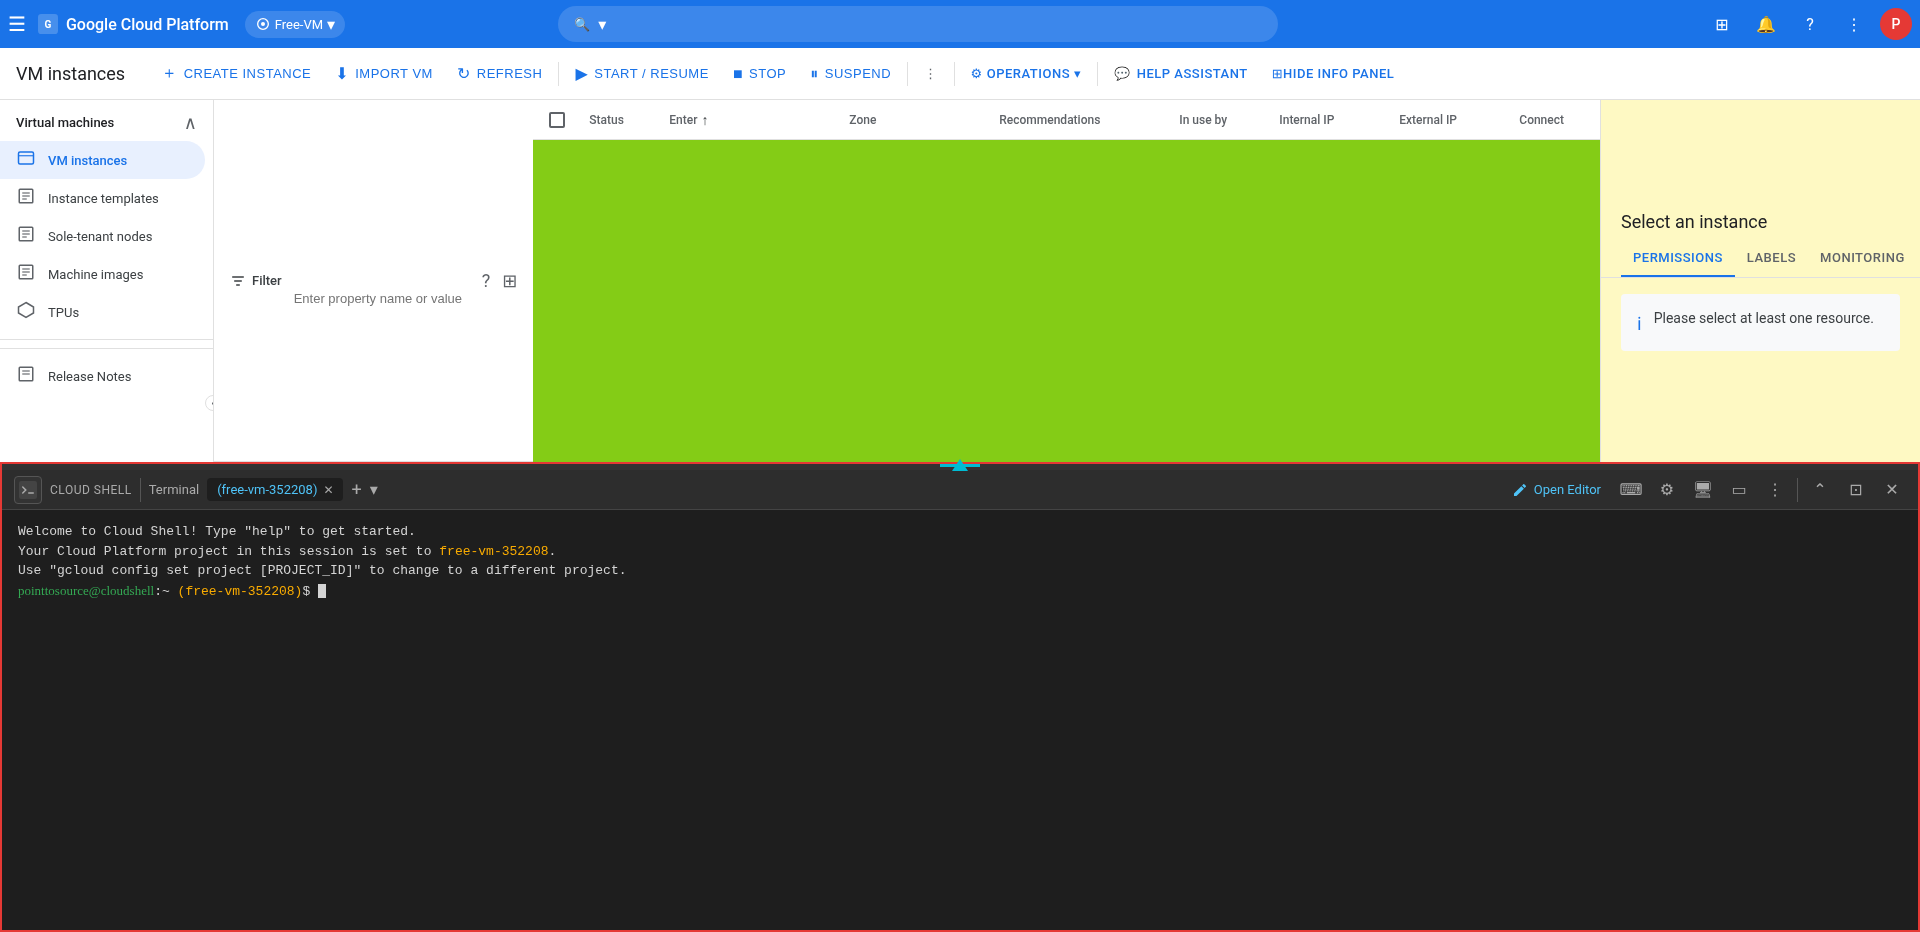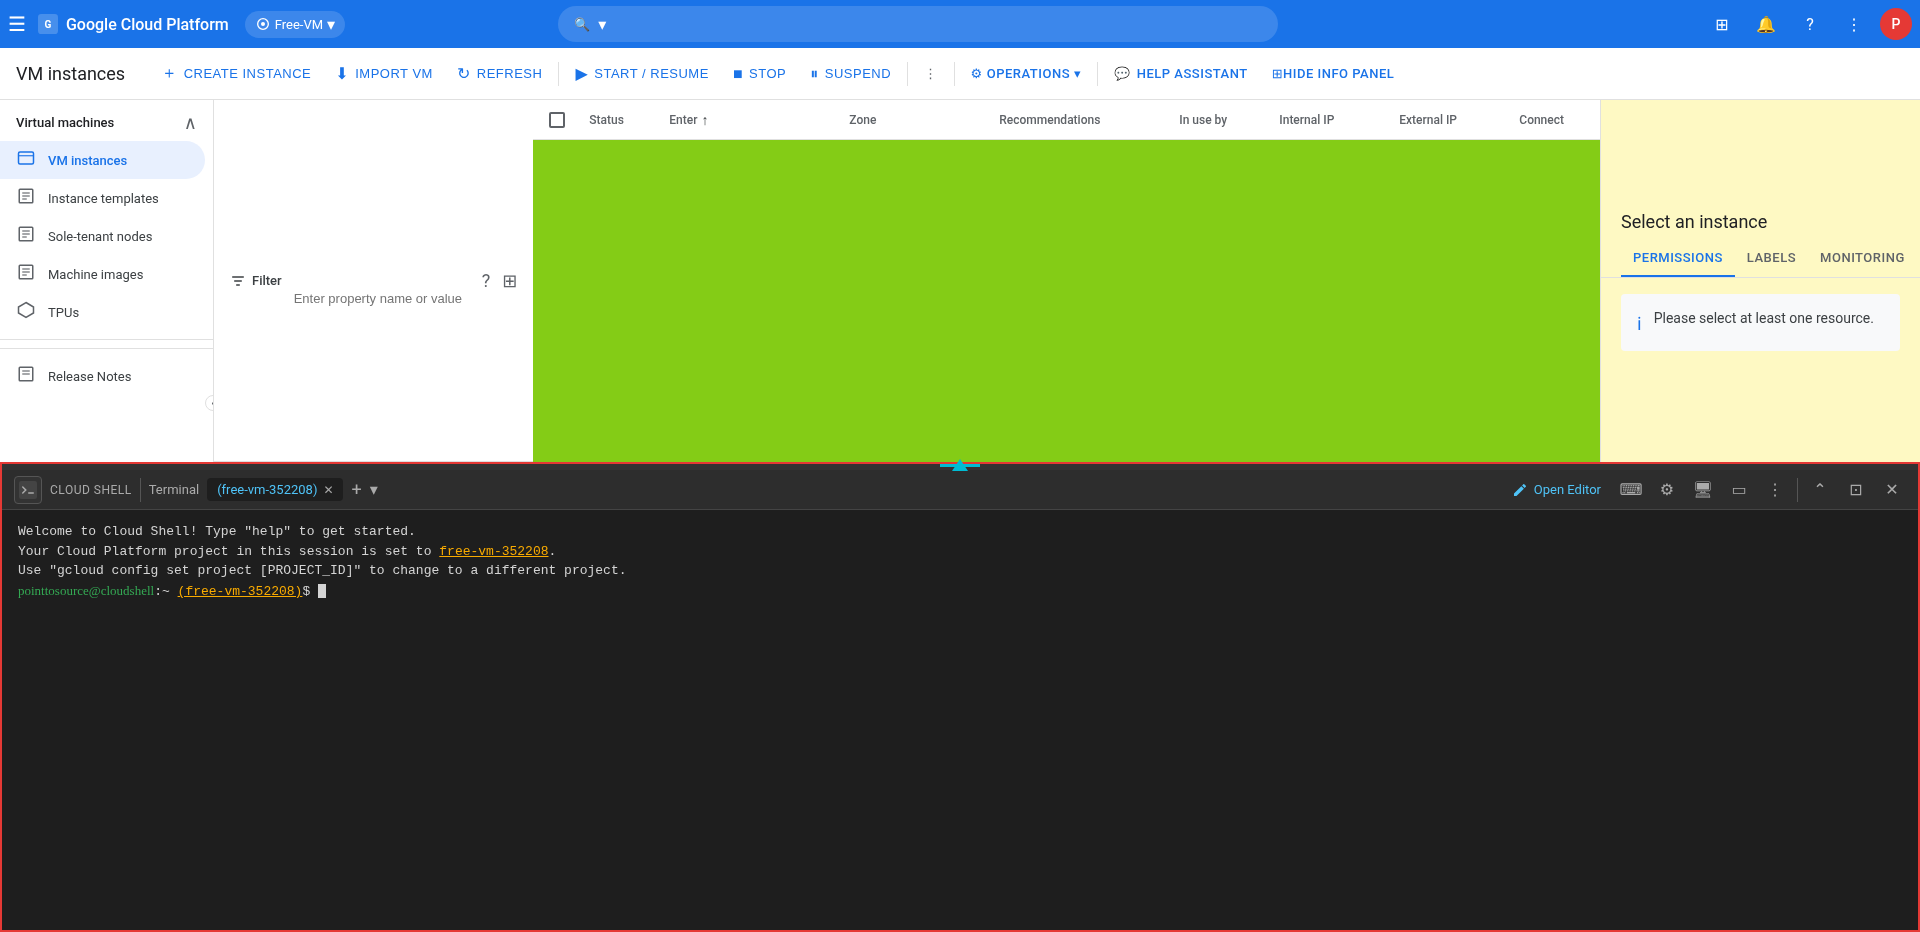--- a/index.html
+++ b/index.html
@@ -283,21 +283,21 @@
     }
     .shell-terminal {
       flex: 1;
       padding: 12px 16px;
       font-family: 'Courier New', Courier, monospace;
       font-size: 13px;
       color: #d4d4d4;
       overflow-y: auto;
       line-height: 1.5;
     }
-    .shell-terminal .yellow { color: #f9ab00; text-decoration: underline; }
+    .shell-terminal .yellow { color: #f9ab00; }
     .shell-terminal .green { color: #34a853; font-family: Liberation Serif, serif; }
     .shell-terminal .cursor {
       display: inline-block;
       width: 8px; height: 14px;
       background: #d4d4d4;
       vertical-align: middle;
       animation: blink 1s step-end infinite;
     }
     @keyframes blink { 50% { opacity: 0; } }
 

